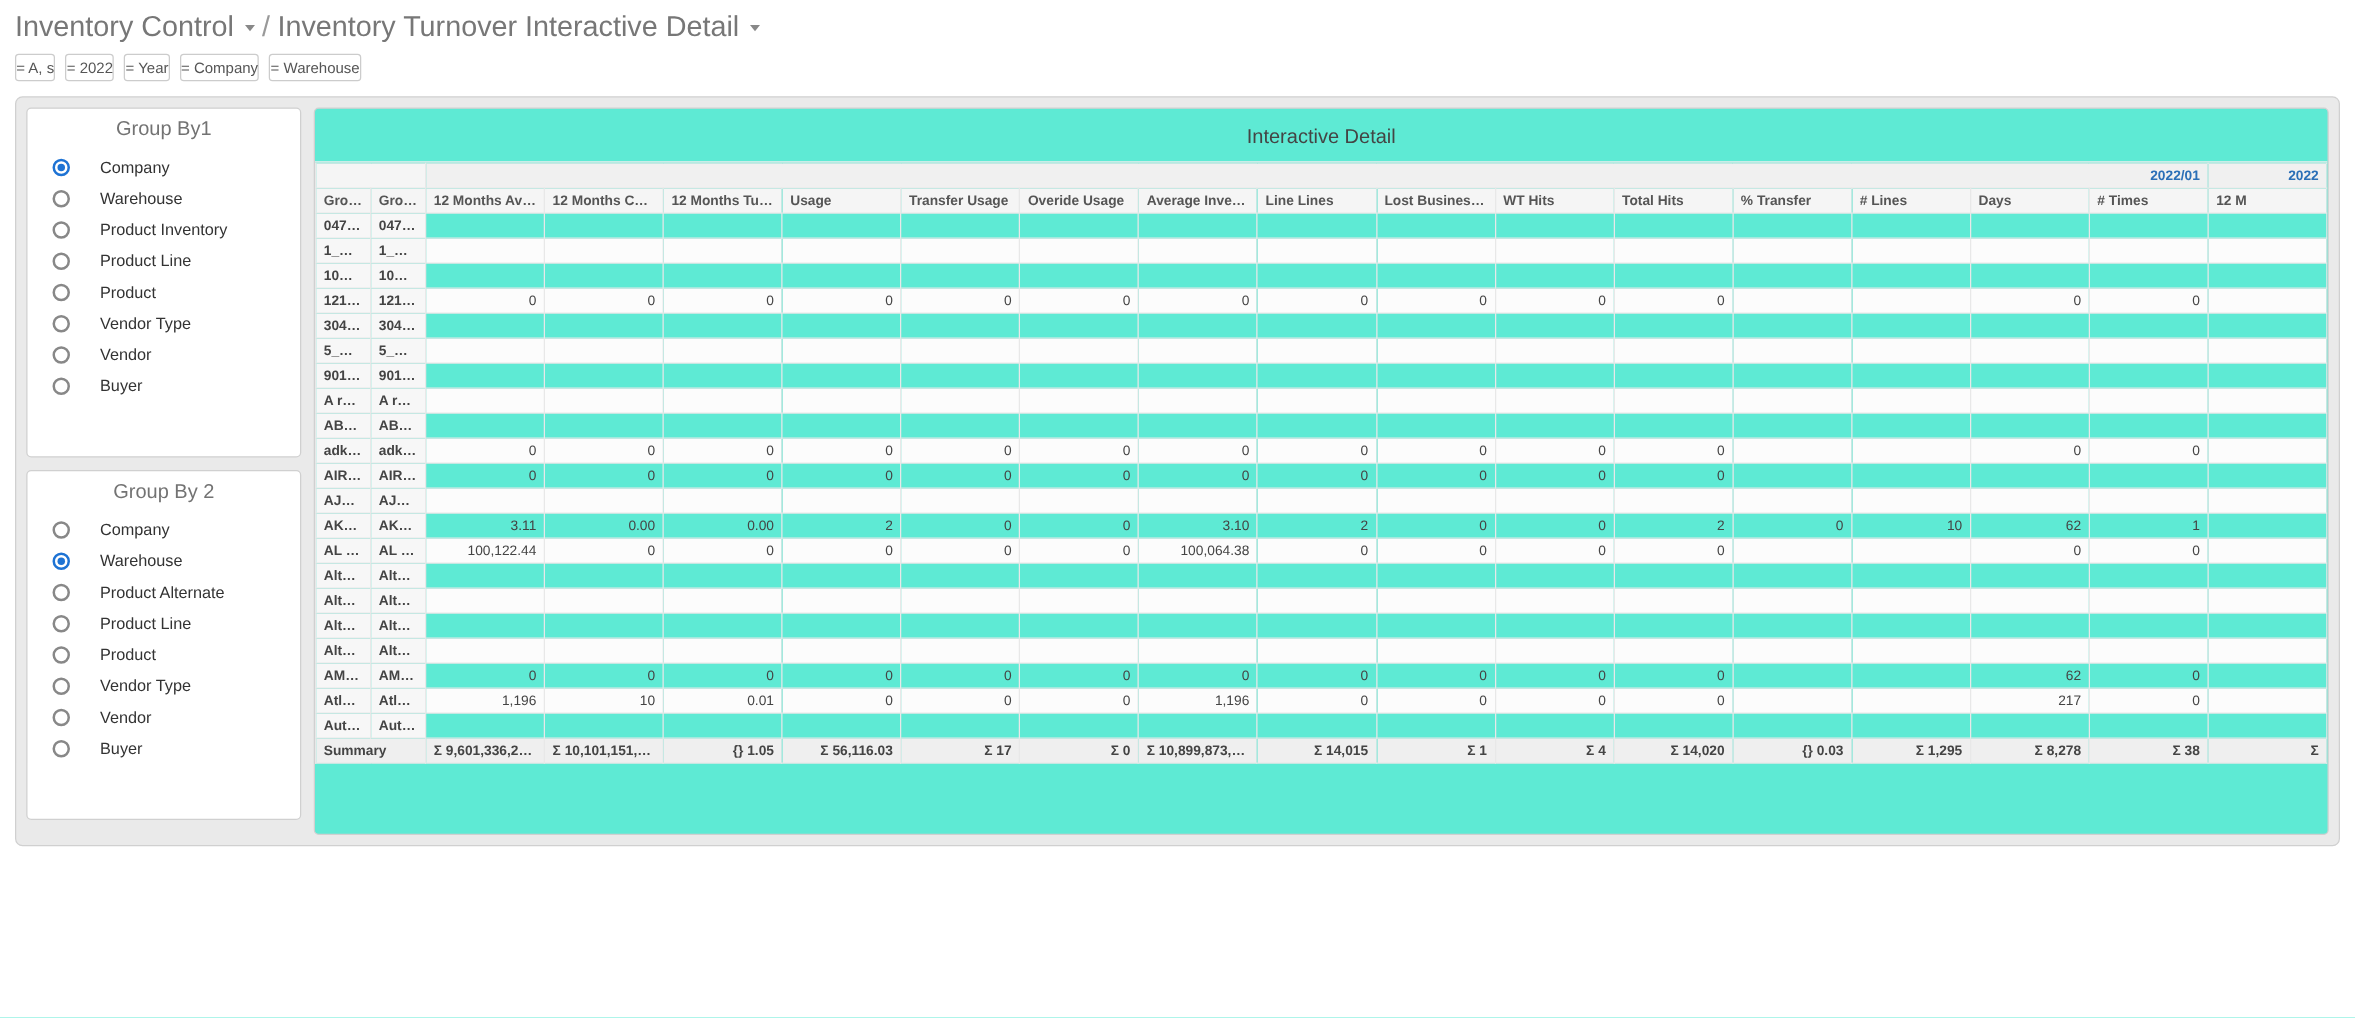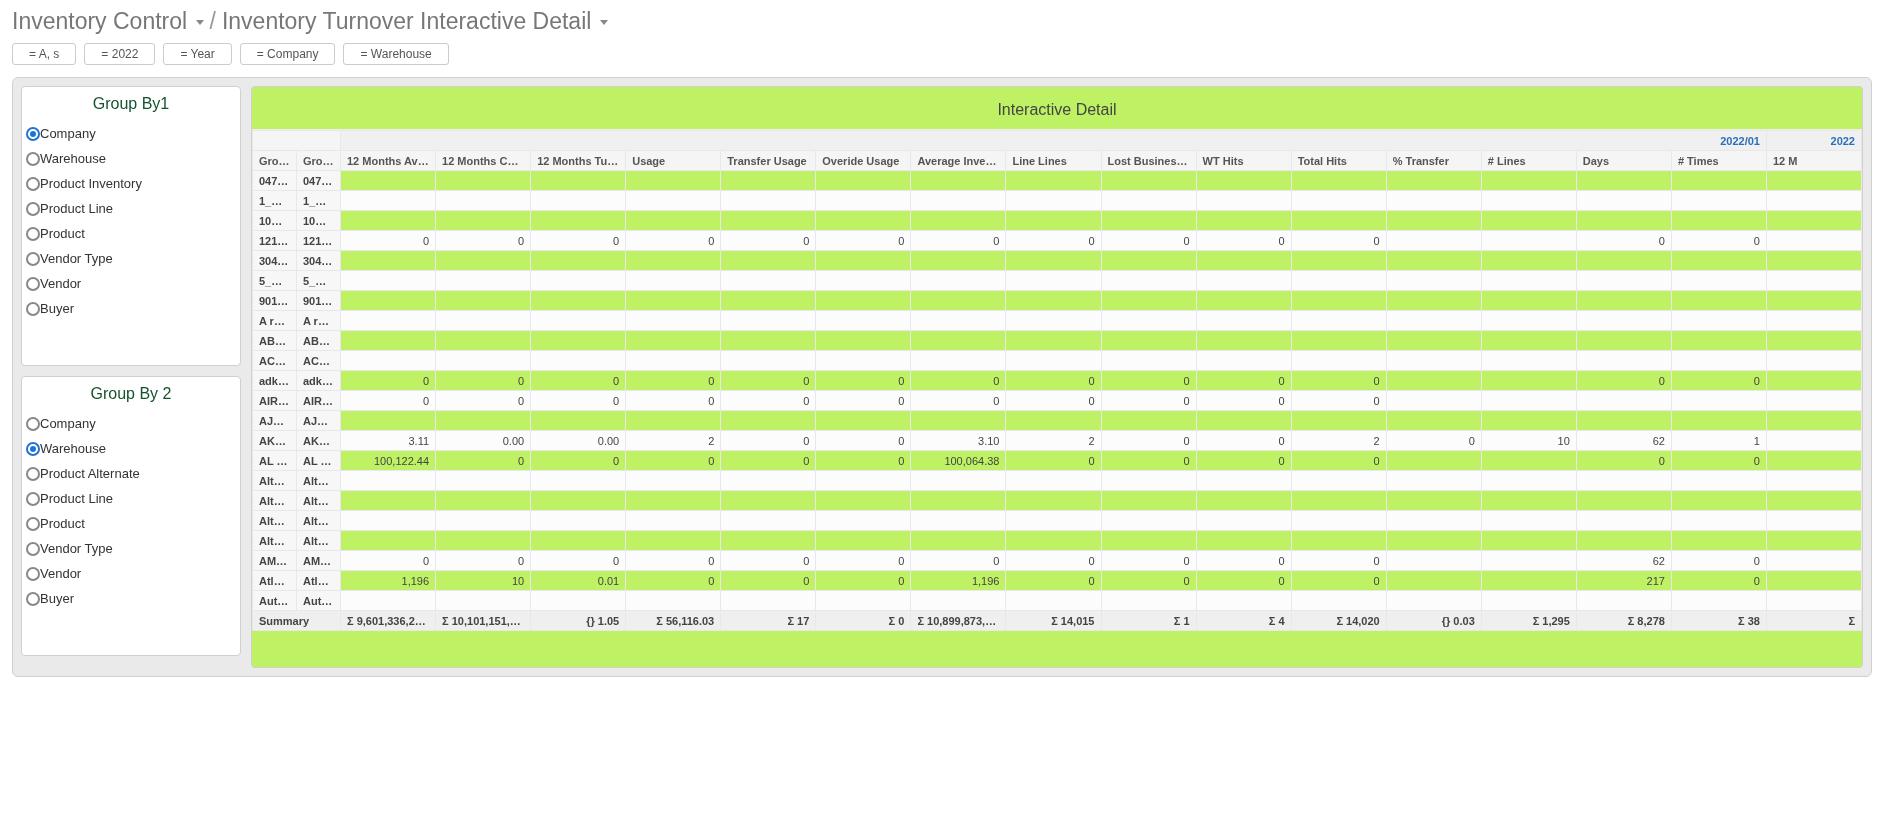--- a/index.html
+++ b/index.html
@@ -31,21 +31,21 @@
   }
   .filters {
     display: flex;
     gap: 8px;
     margin-bottom: 12px;
   }
   .filter-chip {
     background: #fff;
     border: 1px solid #ccc;
     border-radius: 3px;
-    padding: 3px 16px;
+    padding: 3px 0;
     font-size: 12px;
     color: #555;
     cursor: pointer;
   }
   .main-panel {
     border: 1px solid #d0d0d0;
     border-radius: 6px;
     background: #eaeaea;
     padding: 8px;
     display: flex;
@@ -62,33 +62,33 @@
     background: #fff;
     border: 1px solid #d0d0d0;
     border-radius: 4px;
     height: 280px;
     display: flex;
     flex-direction: column;
   }
   .group-box-title {
     text-align: center;
     font-size: 16px;
-    color: #14532d;
+    color: #737373;
     padding: 8px 0 6px 0;
   }
   .group-box-list {
     flex: 1;
     overflow-y: scroll;
     padding: 2px 0 6px 0;
   }
   .radio-row {
     display: flex;
     align-items: center;
-    gap: 0;
-    padding: 5px 4px;
+    gap: 24px;
+    padding: 5px 20px;
     font-size: 13px;
     color: #333;
     cursor: pointer;
   }
   .radio {
     width: 14px; height: 14px;
     border: 2px solid #888;
     border-radius: 50%;
     position: relative;
     flex-shrink: 0;
@@ -99,21 +99,21 @@
   .radio.checked::after {
     content: "";
     position: absolute;
     top: 2px; left: 2px;
     width: 6px; height: 6px;
     background: #1e73d4;
     border-radius: 50%;
   }
   .right-col {
     flex: 1;
-    background: #bef264;
+    background: #5eead4;
     border: 1px solid #d0d0d0;
     border-radius: 4px;
     display: flex;
     flex-direction: column;
     overflow: hidden;
   }
   .detail-title {
     text-align: center;
     font-size: 16px;
     color: #444;
@@ -474,40 +474,20 @@
               <td class="num"></td>
               <td class="num"></td>
               <td class="num"></td>
               <td class="num"></td>
               <td class="num"></td>
               <td class="num"></td>
               <td class="num"></td>
               <td class="num"></td>
             </tr>
             <tr>
-              <td style="font-weight: 600; background: rgb(247, 247, 247);">ACHM</td>
-              <td style="font-weight: 600; background: rgb(247, 247, 247);">ACHM</td>
-              <td class="num"></td>
-              <td class="num"></td>
-              <td class="num"></td>
-              <td class="num"></td>
-              <td class="num"></td>
-              <td class="num"></td>
-              <td class="num"></td>
-              <td class="num"></td>
-              <td class="num"></td>
-              <td class="num"></td>
-              <td class="num"></td>
-              <td class="num"></td>
-              <td class="num"></td>
-              <td class="num"></td>
-              <td class="num"></td>
-              <td class="num"></td>
-            </tr>
-            <tr>
               <td style="font-weight: 600; background: rgb(247, 247, 247);">adk stores</td>
               <td style="font-weight: 600; background: rgb(247, 247, 247);">adk stores</td>
               <td class="num">0</td>
               <td class="num">0</td>
               <td class="num">0</td>
               <td class="num">0</td>
               <td class="num">0</td>
               <td class="num">0</td>
               <td class="num">0</td>
               <td class="num">0</td>

